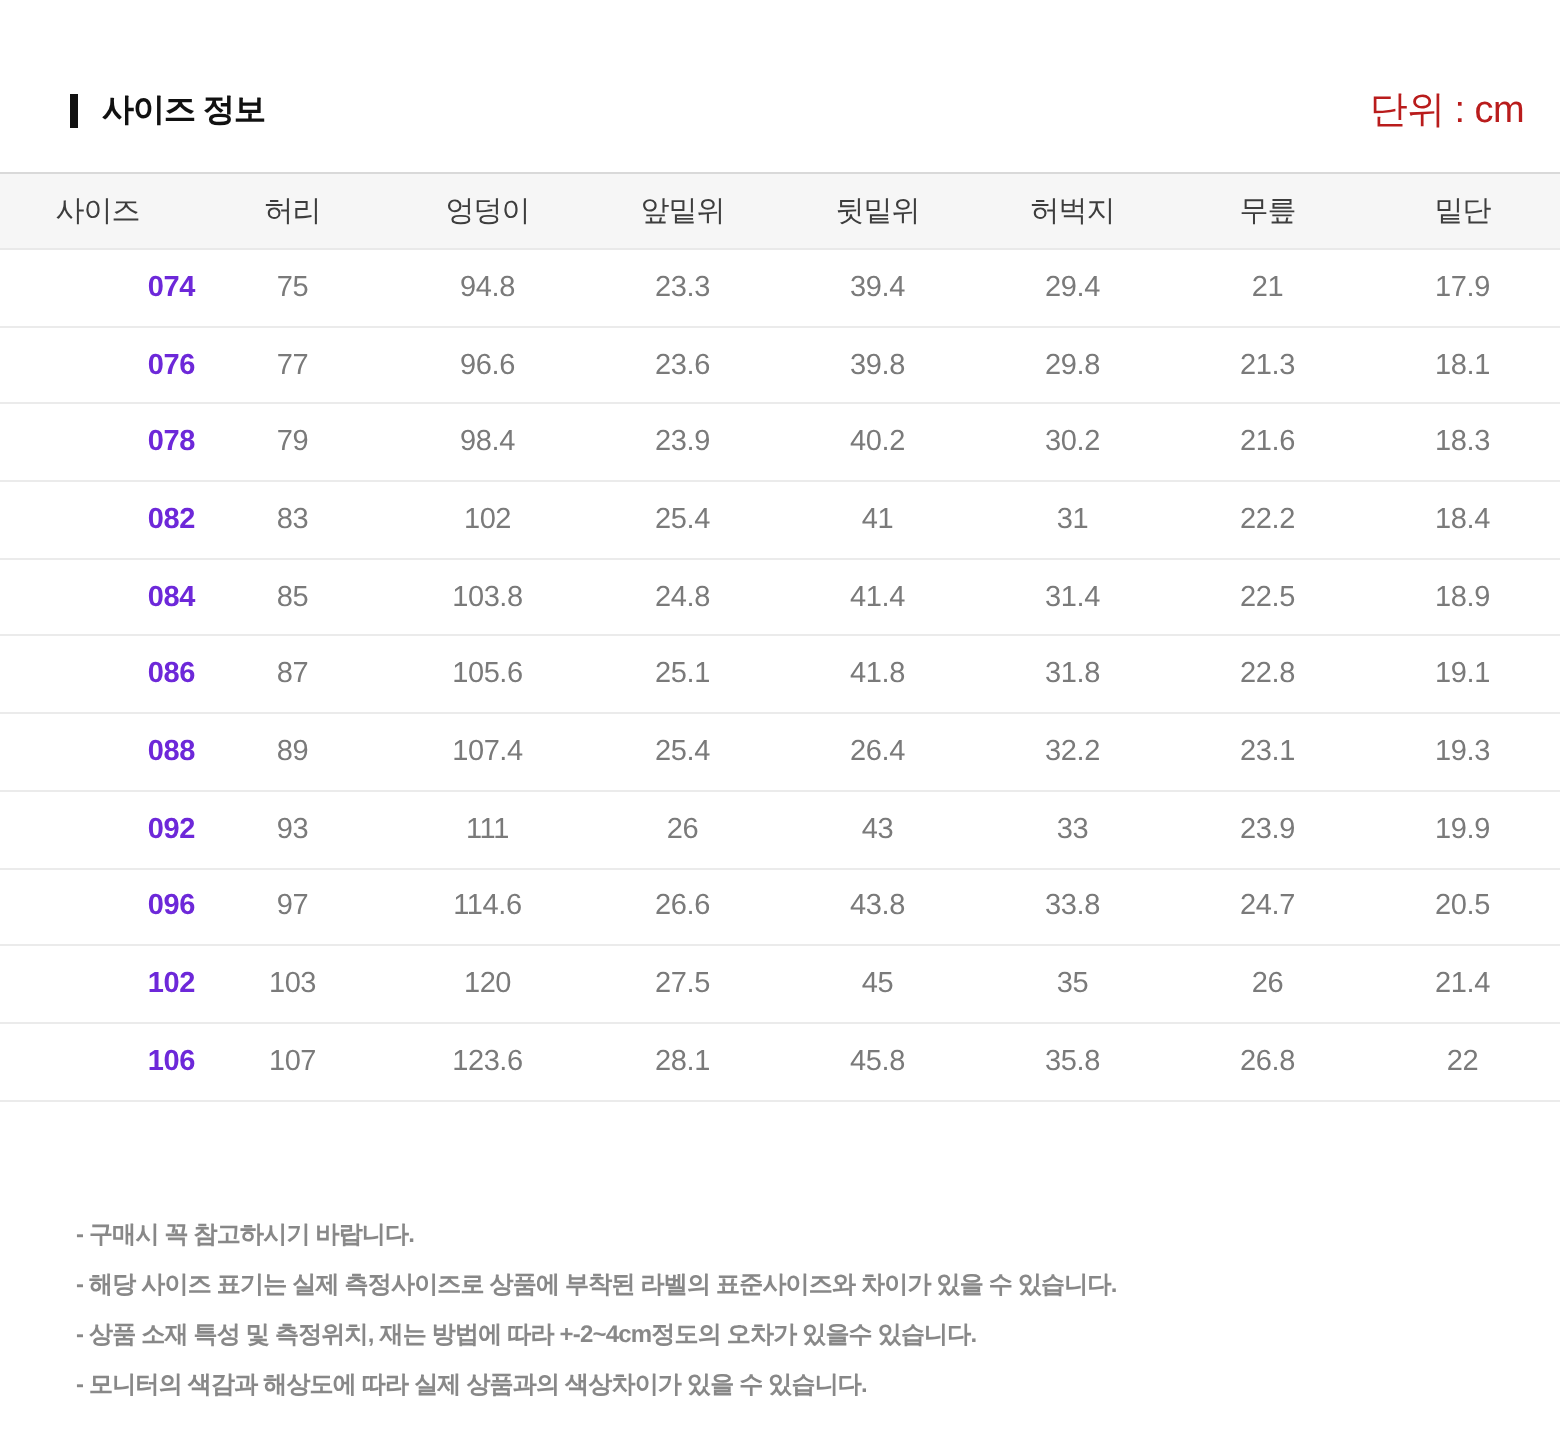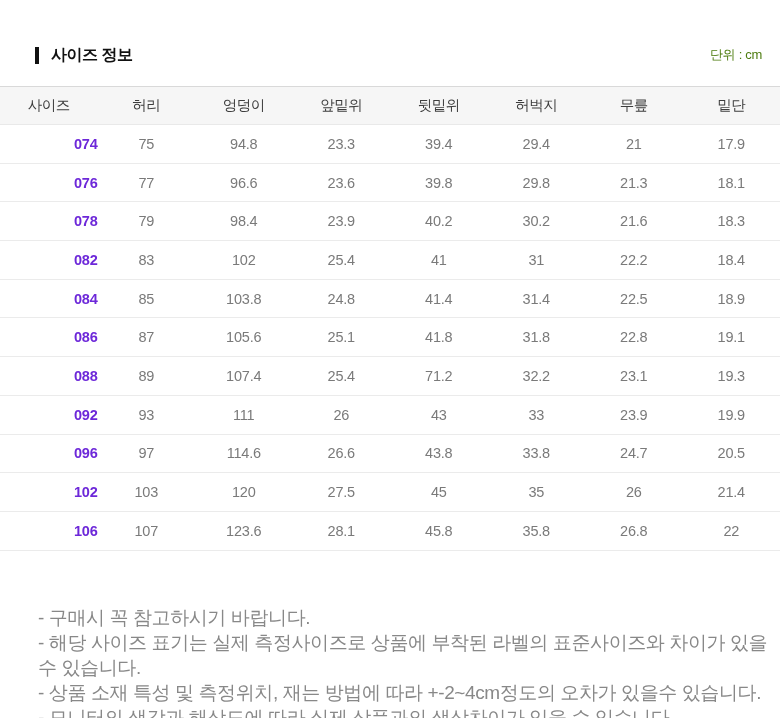--- a/index.html
+++ b/index.html
@@ -35,22 +35,22 @@
     height: 17px;
     background: #111111;
   }
   .page-title {
     font-size: 16px;
     font-weight: 700;
     color: #111111;
     letter-spacing: -0.5px;
   }
   .unit-label {
-    font-size: 13px;
-    color: #4d7c0f;
+    font-size: 19px;
+    color: #b91c1c;
     letter-spacing: -0.3px;
   }
 
   
   table.size-table {
     width: 780px;
     border-collapse: collapse;
     table-layout: fixed;
     margin-top: 19px;
   }
@@ -80,24 +80,25 @@
     color: #6d28d9;
     font-weight: 700;
     text-align: right;
   }
 
   
   .notes {
     margin: 54px 0 0 38px;
   }
   .notes p {
-    font-size: 19px;
+    font-size: 12px;
     color: #888888;
     line-height: 25px;
     letter-spacing: -0.4px;
+    font-weight: bold;
   }
 </style>
 </head>
 <body>
 
 <div class="page">
 
   <div class="title-row">
     <div class="title-left">
       <span class="title-bar-mark"></span>
@@ -178,21 +179,21 @@
           <td>41.8</td>
           <td>31.8</td>
           <td>22.8</td>
           <td>19.1</td>
         </tr>
         <tr>
           <td class="size-col">088</td>
           <td>89</td>
           <td>107.4</td>
           <td>25.4</td>
-          <td>71.2</td>
+          <td>26.4</td>
           <td>32.2</td>
           <td>23.1</td>
           <td>19.3</td>
         </tr>
         <tr>
           <td class="size-col">092</td>
           <td>93</td>
           <td>111</td>
           <td>26</td>
           <td>43</td>

